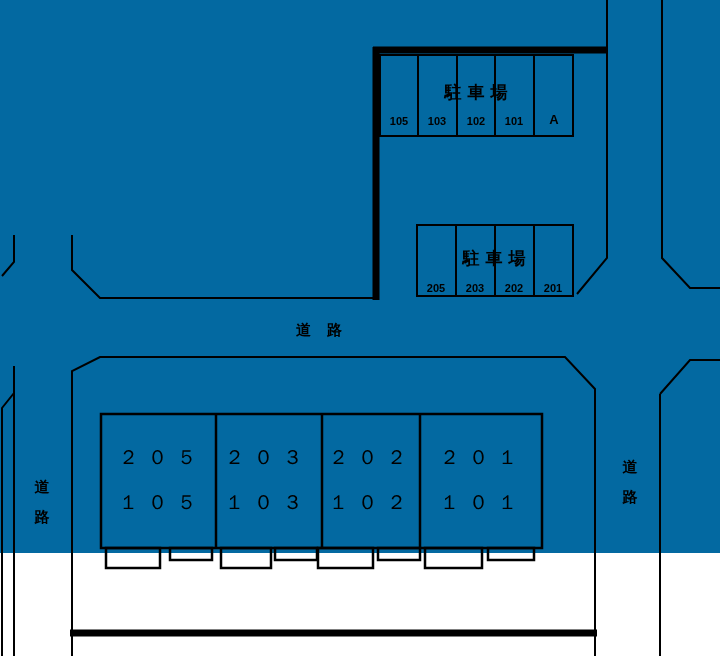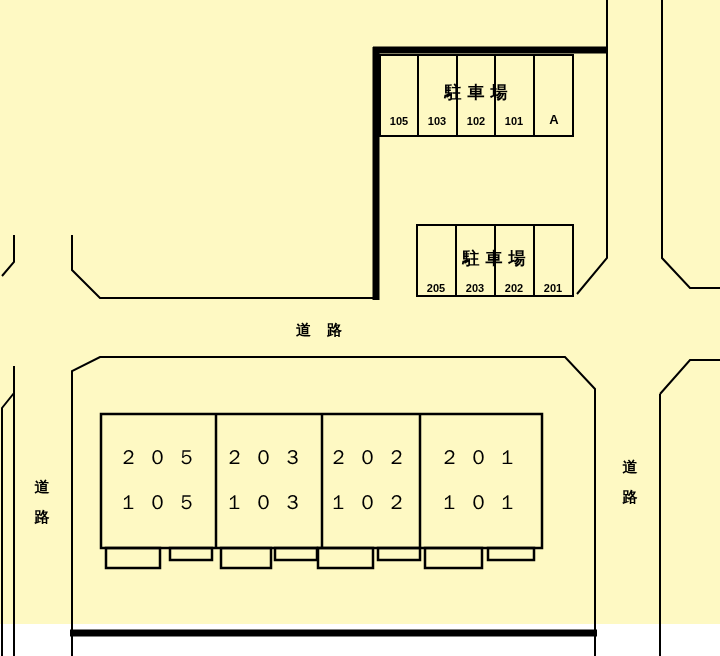--- a/index.html
+++ b/index.html
@@ -9,22 +9,22 @@
   }
   body {
     font-family: "Liberation Sans", sans-serif;
     width: 720px;
     height: 656px;
     overflow: hidden;
   }
   #plan-root {
     position: relative;
     width: 720px;
-    height: 624px;
-    background: #fef9c3;
+    height: 553px;
+    background: #0369a1;
   }
   svg.plan {
     position: absolute;
     left: 0;
     top: 0;
     width: 720px;
     height: 656px;
     display: block;
   }
   .lbl {

